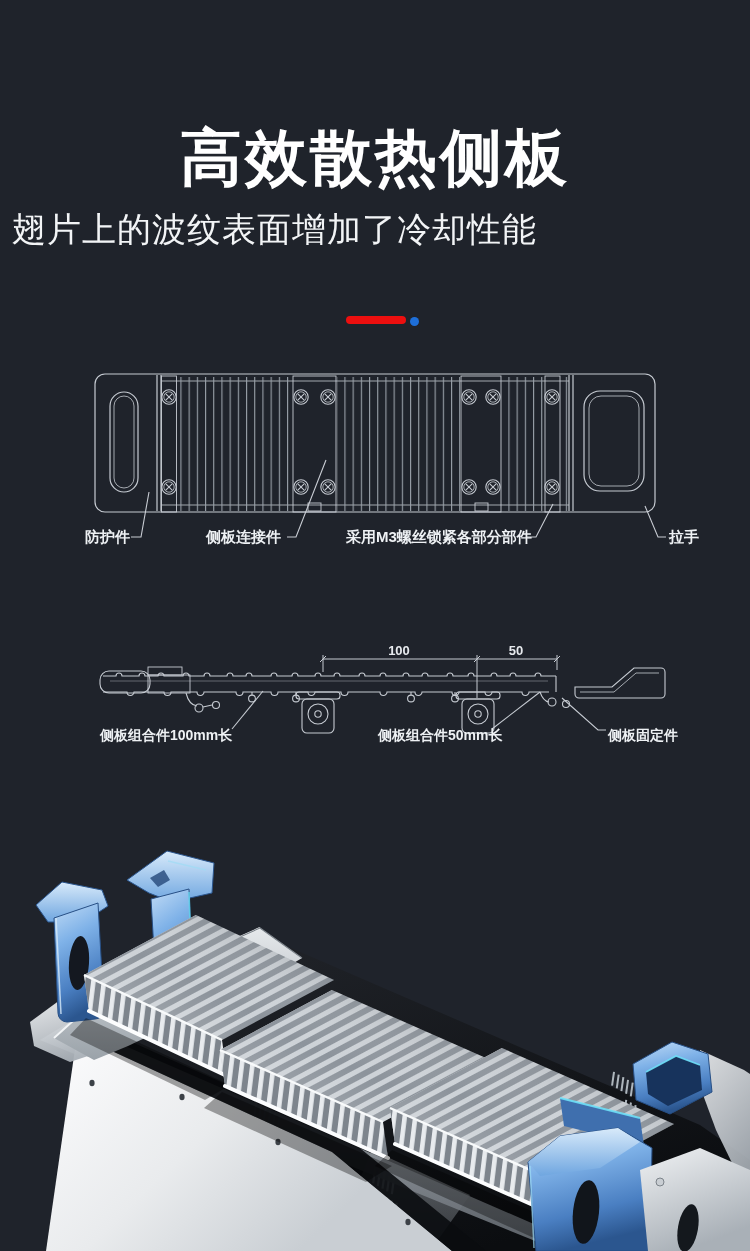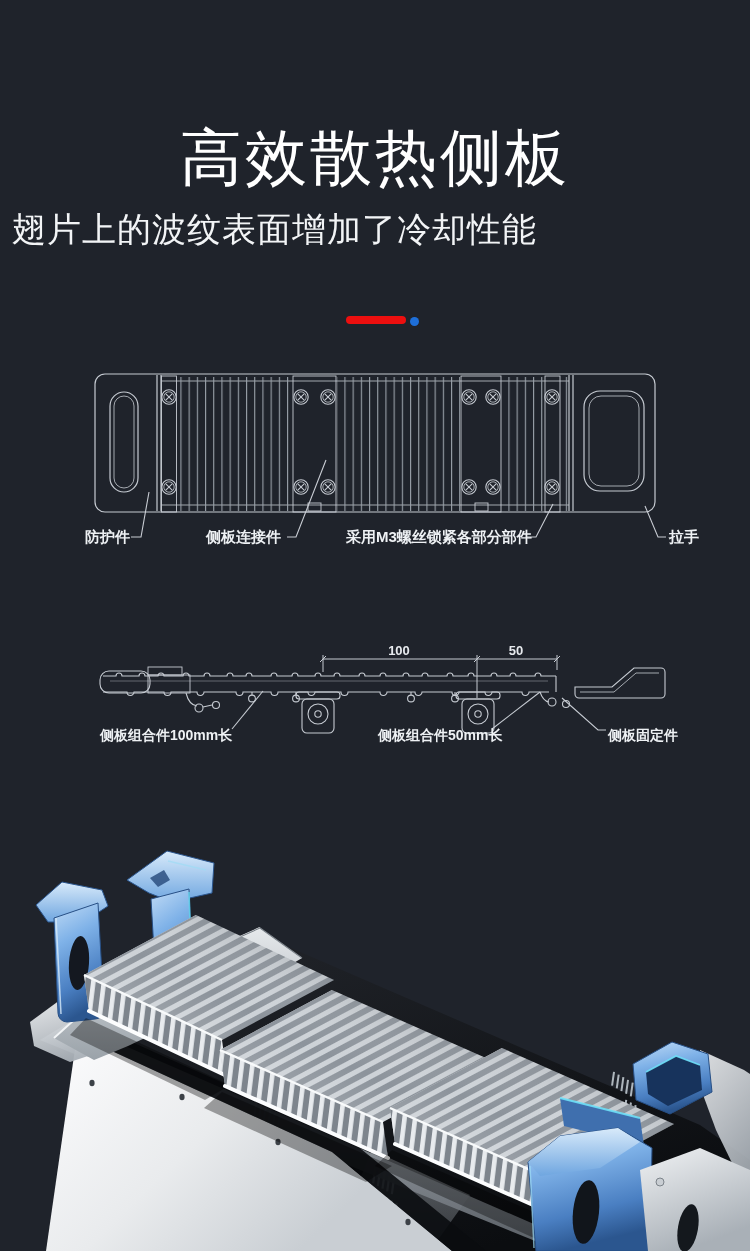--- a/index.html
+++ b/index.html
@@ -3,21 +3,21 @@
 <meta charset="utf-8">
 <style>
   html,body{margin:0;padding:0;background:#14171d;}
   .page{
     position:relative;width:750px;height:1251px;margin:0 auto;
     background:#1f232b;overflow:hidden;
     font-family:"Liberation Sans","DejaVu Sans",sans-serif;
   }
   .title{
     position:absolute;left:0;top:118px;width:750px;text-align:center;
-    color:#ffffff;font-size:62px;font-weight:400;letter-spacing:3px;line-height:80px;
+    color:#ffffff;font-size:62px;font-weight:700;letter-spacing:3px;line-height:80px;
   }
   .subtitle{
     position:absolute;left:12px;width:750px;text-align:left;
     color:#f2f4f6;font-size:34px;font-weight:500;letter-spacing:1px;line-height:42px;
   }
   .sub1{top:208px;}
   .sub2{top:252px;}
   .divider{position:absolute;top:314px;left:0;width:750px;height:12px;}
   .divider .bar{
     position:absolute;left:346px;top:2px;width:60px;height:8px;border-radius:4px;background:#ec0f0f;

